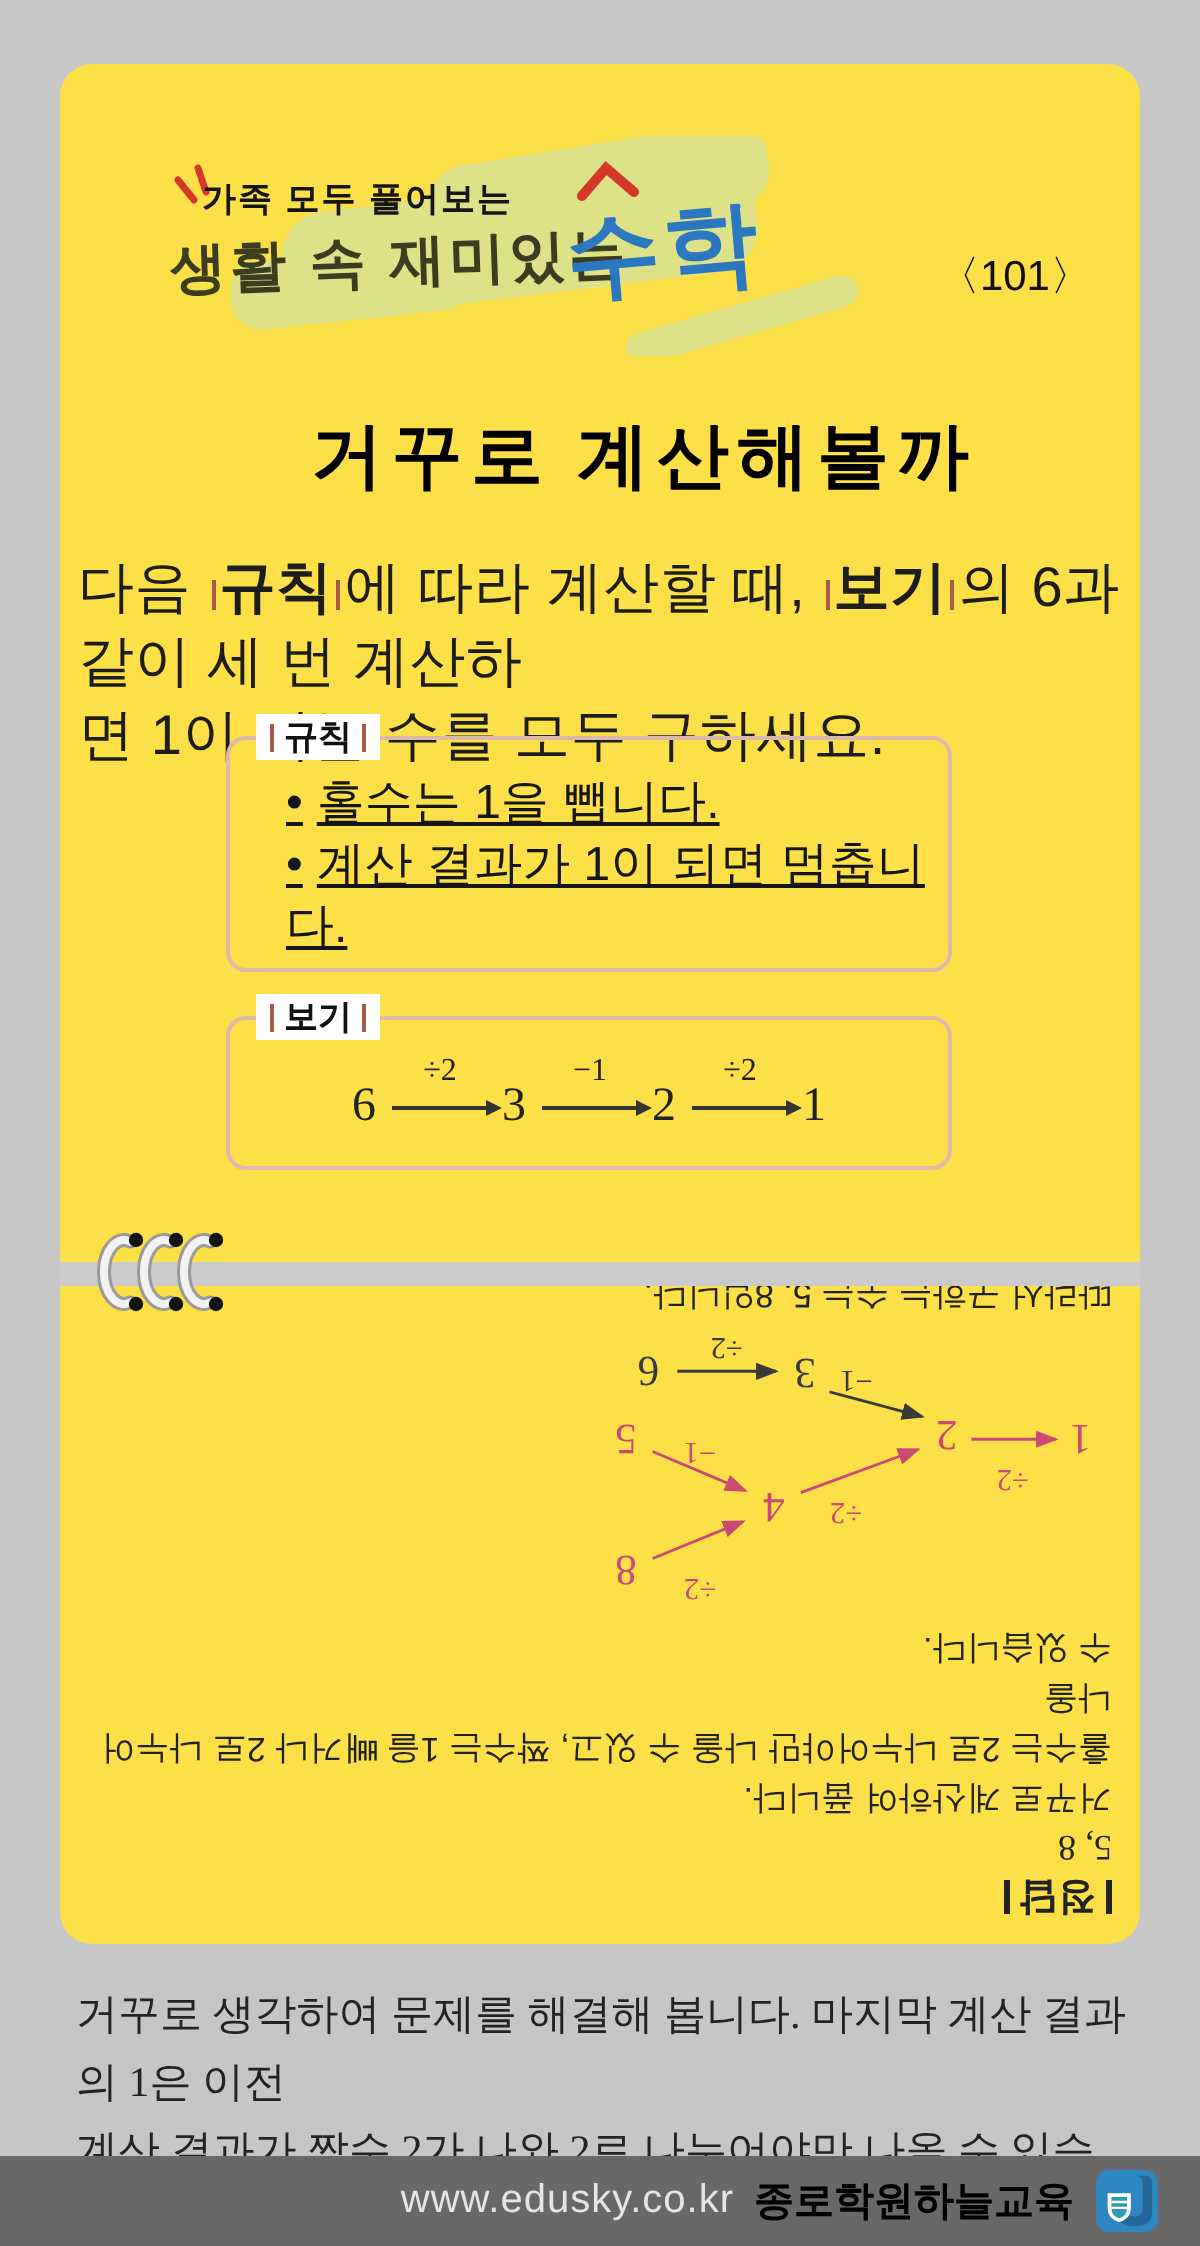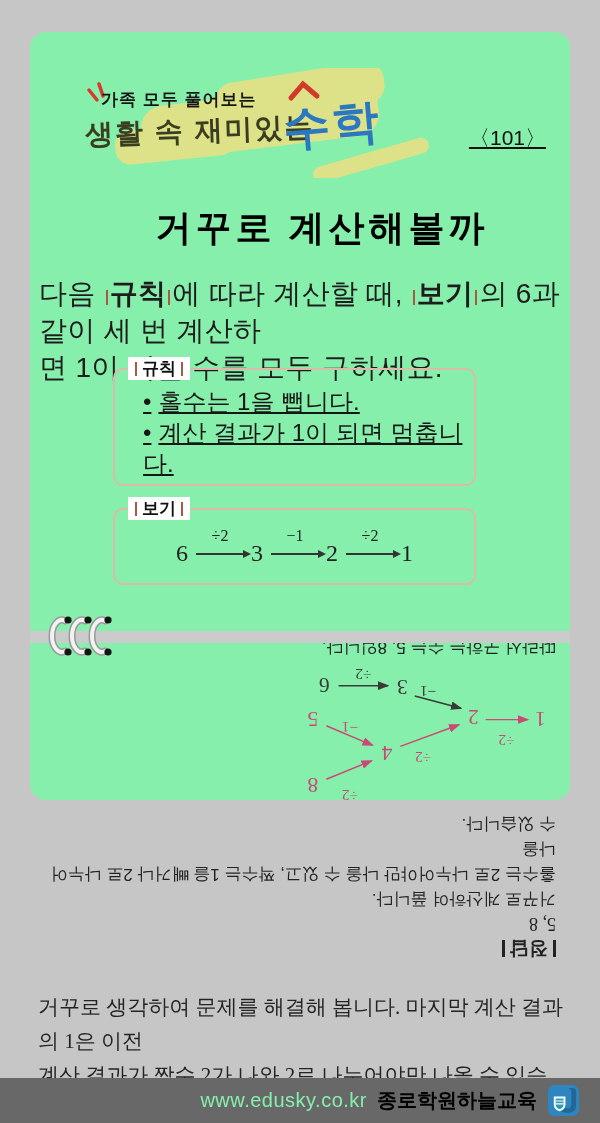--- a/index.html
+++ b/index.html
@@ -3,30 +3,30 @@
 <meta charset="utf-8">
 <style>
   * { margin:0; padding:0; box-sizing:border-box; }
   html,body { width:600px; }
   .page {
     position:relative; width:600px; height:1123px;
     background:#c6c6c6; overflow:hidden;
     font-family:"Liberation Sans", sans-serif; color:#1d1d1d;
   }
   .card {
-    position:absolute; left:30px; top:32px; width:540px; height:768px;
-    background:#86efac; border-radius:16px;
+    position:absolute; left:30px; top:32px; width:540px; height:940px;
+    background:#fde047; border-radius:16px;
   }
   
   .logo-wrap { position:absolute; left:45px; top:36px; width:360px; height:110px; }
   .brush-svg { position:absolute; left:0; top:0; }
   .tagline { position:absolute; left:26px; top:20px; font-size:17px; font-weight:bold; color:#151515; letter-spacing:1px; }
   .subtitle { position:absolute; left:10px; top:44px; font-size:28px; font-weight:bold; color:#3a3d20; transform:rotate(-2deg); letter-spacing:2px; }
   .brand { position:absolute; left:208px; top:26px; font-size:47px; font-weight:bold; color:#2b77c0; transform:rotate(-5deg); letter-spacing:2px; }
-  .page-num { position:absolute; right:24px; top:92px; font-size:21px; color:#111;text-decoration:underline; }
+  .page-num { position:absolute; right:24px; top:92px; font-size:21px; color:#111; }
   
   .title { position:absolute; left:0; top:172px; width:100%; text-align:center;
            font-family:"Liberation Serif", serif; font-size:36px; font-weight:bold; letter-spacing:4px; color:#000;padding-left:44px; }
   .problem { position:absolute; left:9px; top:243px; width:526px; font-size:28px; line-height:37px; letter-spacing:0.3px; }
   .marker { font-weight:bold; }
   .vbar { display:inline-block; width:2px; height:15px; background:#a85948; vertical-align:-2px; margin:0 2px; }
   
   .obox { position:absolute; left:83px; width:363px; border:2px solid #dcb9a9; border-radius:10px; }
   .rule-box { top:336px; height:118px; }
   .example-box { top:476px; height:77px; }
@@ -51,21 +51,21 @@
   .ans-heading { display:flex; align-items:center; gap:5px; height:26px; font-size:19px; font-weight:bold; }
   .vbar2 { display:inline-block; width:3px; height:17px; background:#222; }
   .ans-values { font-family:"Liberation Serif", serif; font-size:18px; line-height:24px; height:24px; }
   .ans-line { line-height:25px; }
   .ans-diagram { margin:6px 0 2px 4px; display:block; }
   
   .bottom-note { position:absolute; left:38px; top:990px; width:530px;
                  font-family:"Liberation Serif", serif; font-size:21px; line-height:34px; color:#232323; }
   .footer { position:absolute; left:0; top:1078px; width:600px; height:45px; background:#686868;
             display:flex; align-items:center; justify-content:flex-end; gap:10px; padding-right:20px; }
-  .footer-url { font-size:20px; color:#86efac; letter-spacing:0.5px;margin-left:23px; }
+  .footer-url { font-size:20px; color:#e5e5e5; letter-spacing:0.5px;margin-left:23px; }
   .footer-brand { font-size:20px; font-weight:bold; color:#000000; }
 </style>
 </head>
 <body>
 
 <div class="page">
 
   <div class="card">
 
     <div class="logo-wrap">

